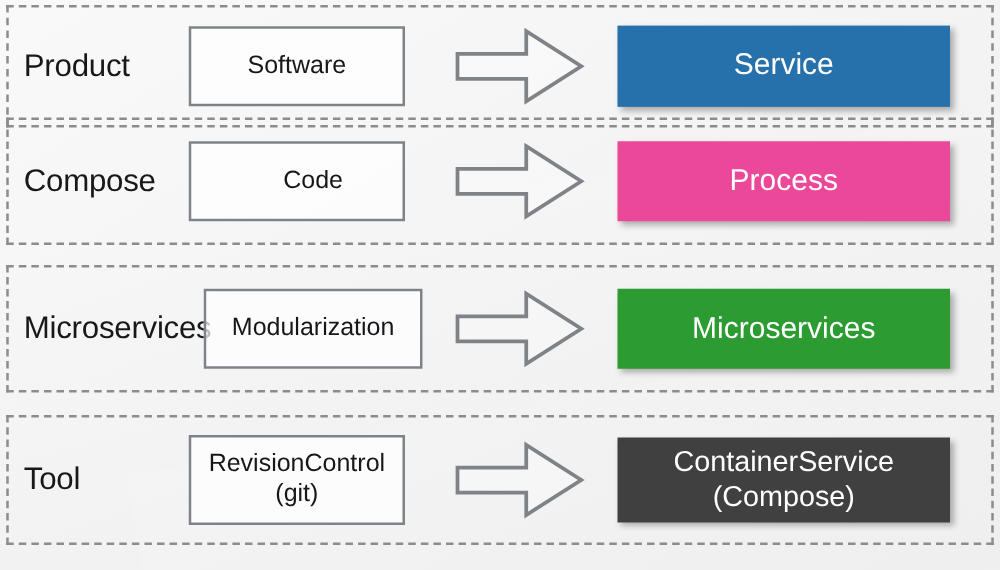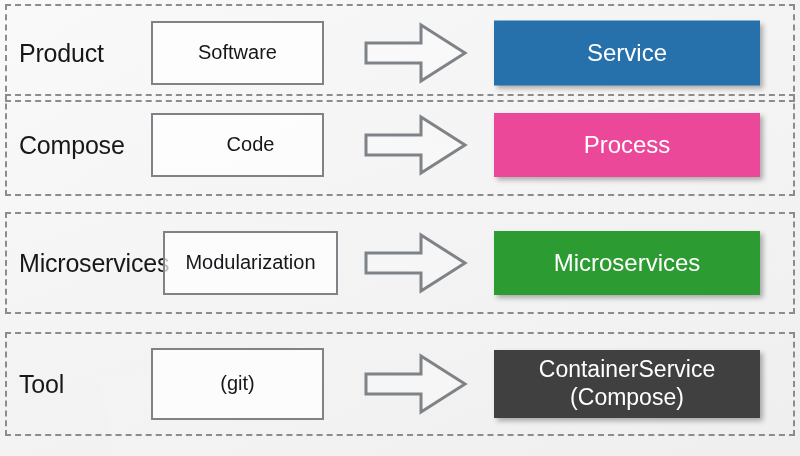--- a/index.html
+++ b/index.html
@@ -171,20 +171,21 @@
     </div>
 
     <div class="result-box mid-el" id="res-microservices" style="background:#2b9b32">Microservices</div>
   </div>
 
   <div class="row" id="row-tool">
     <div class="row-label">Tool</div>
 
     <div class="source-box mid-el" id="box-revision">
       <div>
+        <div>RevisionControl</div>
         <div>(git)</div>
       </div>
     </div>
 
     <div class="arrow mid-el">
       <svg viewBox="0 0 104 62" preserveAspectRatio="none">
         <polygon points="2,21 57,21 57,3 101,31 57,59 57,41 2,41" fill="rgba(255,255,255,0.30)" stroke="#7f8387" stroke-width="3" stroke-linejoin="miter"></polygon>
       </svg>
     </div>
 

